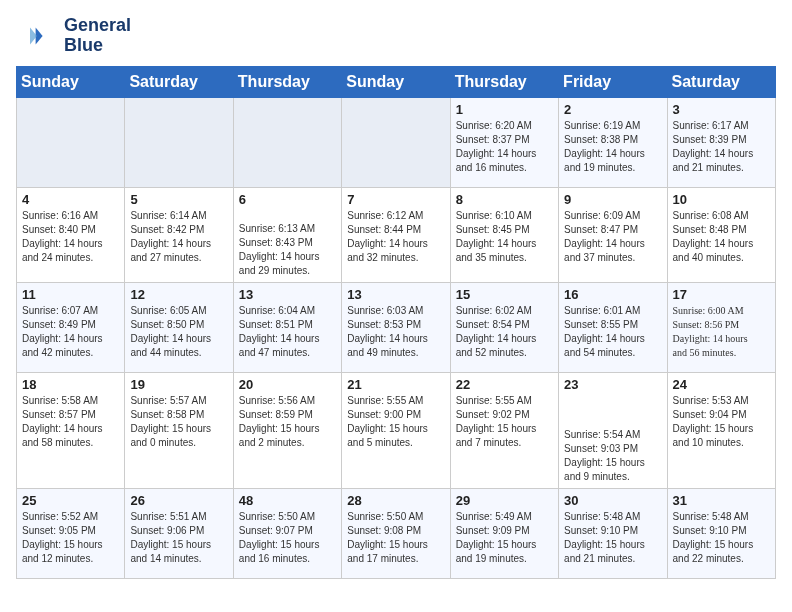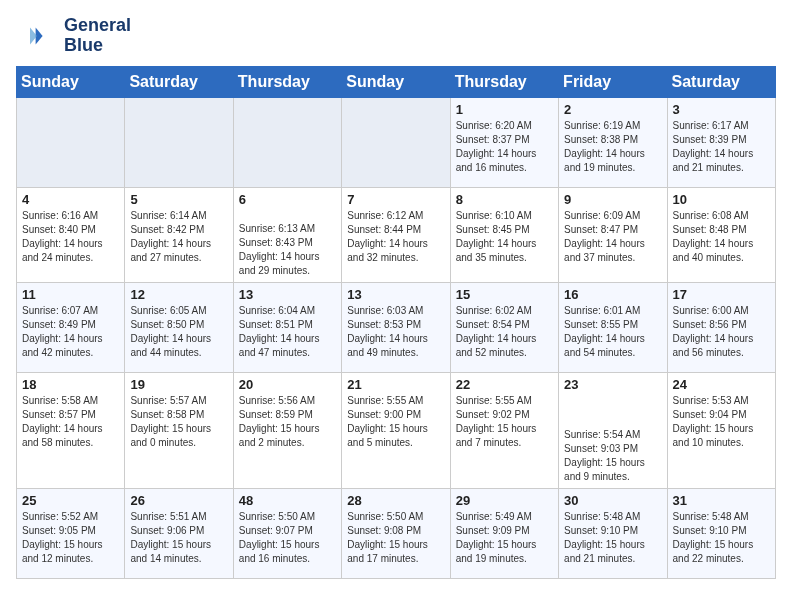--- a/index.html
+++ b/index.html
@@ -232,21 +232,21 @@
         </td>
         <td>
           <span class="day-number">16</span>
           <div class="day-info" style="white-space: pre-line;">Sunrise: 6:01 AM
 Sunset: 8:55 PM
 Daylight: 14 hours
 and 54 minutes.</div>
         </td>
         <td>
           <span class="day-number">17</span>
-          <div class="day-info" style="white-space: pre-line;">Sunrise: 6:00 AM
+          <div class="day-info" style="white-space: pre-line; font-family: Liberation Serif, serif;">Sunrise: 6:00 AM
 Sunset: 8:56 PM
 Daylight: 14 hours
 and 56 minutes.</div>
         </td>
       </tr>
       <tr>
         <td>
           <span class="day-number">18</span>
           <div class="day-info" style="white-space: pre-line;">Sunrise: 5:58 AM
 Sunset: 8:57 PM

